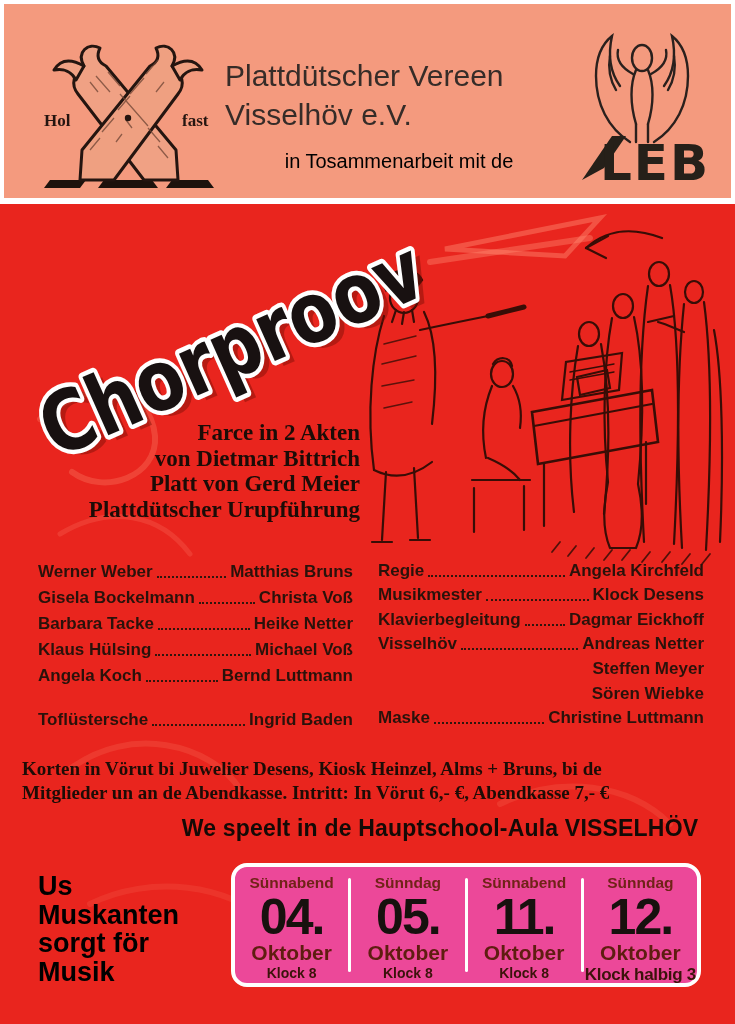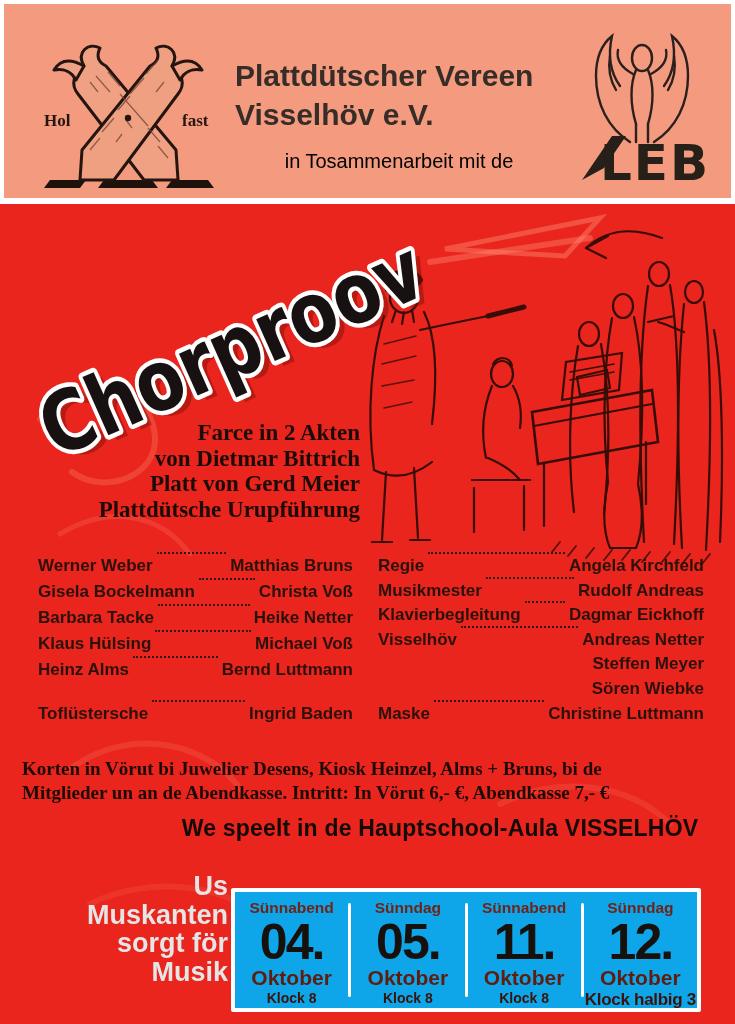--- a/index.html
+++ b/index.html
@@ -3,21 +3,21 @@
 <meta charset="utf-8">
 <style>
   html,body{margin:0;padding:0;background:#888;}
   .page{position:relative;width:735px;height:1024px;overflow:hidden;background:#e9251e;
         font-family:"Liberation Sans",sans-serif;margin:0 auto;}
   
   .header{position:absolute;left:0;top:0;width:735px;height:198px;background:#f49a7e;
           border-top:4px solid #fff;border-left:4px solid #fff;border-right:4px solid #fff;
           box-sizing:border-box;}
   .holfast-logo{position:absolute;left:22px;top:18px;}
-  .org-name{position:absolute;left:231px;top:52px;font-weight:bold;font-size:30px;
+  .org-name{position:absolute;left:221px;top:52px;font-weight:normal;font-size:30px;
             line-height:39px;color:#362c28;letter-spacing:0;}
   .coop{position:absolute;left:240px;top:146px;width:310px;text-align:center;
         font-size:20px;color:#000000;}
   .leb-logo{position:absolute;left:556px;top:20px;}
   .white-stripe{position:absolute;left:0;top:198px;width:735px;height:6px;background:#fff;}
   
   .main{position:absolute;left:0;top:204px;width:735px;height:820px;background:#e9251e;}
   .texture,.sketch,.title-svg{position:absolute;pointer-events:none;}
   .texture{left:0;top:0;z-index:1;}
   .sketch{left:352px;top:8px;z-index:2;}
@@ -27,39 +27,39 @@
   .title-main{font-family:"DejaVu Sans",sans-serif;font-weight:bold;font-size:84px;
               fill:#181111;stroke:#ffffff;stroke-width:9px;paint-order:stroke;
               stroke-linejoin:round;}
   .subtitle{position:absolute;left:18px;top:216px;width:342px;z-index:4;text-align:right;
             font-family:"Liberation Serif",serif;font-weight:bold;font-size:23px;
             line-height:25.5px;color:#1c0c07;}
   
   .cast{position:absolute;z-index:4;font-weight:bold;font-size:17px;color:#2a120b;}
   .cast-left{left:38px;top:352px;width:315px;}
   .cast-right{left:378px;top:352px;width:326px;}
-  .cast-row{display:flex;align-items:flex-start;height:26px;}
+  .cast-row{display:flex;align-items:flex-end;height:26px;}
   .cast-right .cast-row{height:24.6px;}
   .cast-row .role,.cast-row .name{white-space:nowrap;}
   .cast-row .dots{flex:1;border-bottom:2.4px dotted #31150d;margin:0 4px;
                   transform:translateY(-4px);min-width:12px;}
   .cast-row.name-only{justify-content:flex-end;}
   .cast-spacer{height:18px;}
   
   .tickets{position:absolute;left:22px;top:553px;width:692px;z-index:4;text-align:left;
            font-family:"Liberation Serif",serif;font-weight:bold;font-size:19px;
            line-height:23.5px;color:#1d0c06;}
   .venue{position:absolute;left:170px;top:611px;width:540px;z-index:4;text-align:center;
          font-weight:bold;font-size:23px;color:#140a06;letter-spacing:0.2px;}
   
-  .music-note{position:absolute;left:38px;top:668px;width:190px;z-index:4;text-align:right;
-              font-weight:bold;font-size:27px;line-height:28.5px;color:#e5e5e5;}
+  .music-note{position:absolute;left:38px;top:668px;width:190px;z-index:4;text-align:left;
+              font-weight:bold;font-size:27px;line-height:28.5px;color:#000000;}
   .dates-panel{position:absolute;left:231px;top:659px;width:470px;height:124px;z-index:4;
-               background:#0ea5e9;border:4px solid #fff;border-radius:2px;
-               box-sizing:border-box;display:flex;margin-top:25px;}
+               background:#ec4899;border:4px solid #fff;border-radius:16px;
+               box-sizing:border-box;display:flex;}
   .date-card{flex:1;display:flex;flex-direction:column;align-items:center;padding-top:7px;}
   .date-sep{width:3px;background:#fff;margin:11px 0;border-radius:3px;}
   .date-card .day{font-weight:bold;font-size:15.5px;color:#702317;}
   .date-card .num{font-weight:bold;font-size:50px;line-height:46px;color:#17110e;
                   letter-spacing:-2px;margin-top:2px;}
   .date-card .month{font-weight:bold;font-size:21px;color:#5f1d10;margin-top:1px;}
   .date-card .time{font-weight:bold;font-size:14px;color:#3b130a;}
   .date-card:last-child .time{font-size:17px;letter-spacing:-0.3px;text-align:center;}
   
   .logo-text{font-family:"Liberation Serif",serif;font-weight:bold;fill:#241510;}
@@ -192,21 +192,21 @@
 
     <svg class="title-svg" width="470" height="280" viewBox="0 0 470 280">
       <text class="title-shadow" x="241" y="176" text-anchor="middle" transform="rotate(-24 235 160)" textLength="410" lengthAdjust="spacingAndGlyphs">Chorproov</text>
       <text class="title-main" x="235" y="168" text-anchor="middle" transform="rotate(-24 235 160)" textLength="410" lengthAdjust="spacingAndGlyphs">Chorproov</text>
     </svg>
 
     <div class="subtitle">
       <div>Farce in 2 Akten</div>
       <div>von Dietmar Bittrich</div>
       <div>Platt von Gerd Meier</div>
-      <div>Plattdütsche Urupführung</div>
+      <div>Plattdütscher Urupführung</div>
     </div>
 
     <div class="cast cast-left">
       <div class="cast-row">
         <span class="role">Werner Weber</span>
         <span class="dots"></span>
         <span class="name">Matthias Bruns</span>
       </div>
       <div class="cast-row">
         <span class="role">Gisela Bockelmann</span>
@@ -217,42 +217,42 @@
         <span class="role">Barbara Tacke</span>
         <span class="dots"></span>
         <span class="name">Heike Netter</span>
       </div>
       <div class="cast-row">
         <span class="role">Klaus Hülsing</span>
         <span class="dots"></span>
         <span class="name">Michael Voß</span>
       </div>
       <div class="cast-row">
-        <span class="role">Heinz Alms</span>
+        <span class="role">Angela Koch</span>
         <span class="dots"></span>
         <span class="name">Bernd Luttmann</span>
       </div>
       <div class="cast-spacer"></div>
       <div class="cast-row">
         <span class="role">Toflüstersche</span>
         <span class="dots"></span>
         <span class="name">Ingrid Baden</span>
       </div>
     </div>
 
     <div class="cast cast-right">
       <div class="cast-row">
         <span class="role">Regie</span>
         <span class="dots"></span>
         <span class="name">Angela Kirchfeld</span>
       </div>
       <div class="cast-row">
         <span class="role">Musikmester</span>
         <span class="dots"></span>
-        <span class="name">Rudolf Andreas</span>
+        <span class="name">Klock Desens</span>
       </div>
       <div class="cast-row">
         <span class="role">Klavierbegleitung</span>
         <span class="dots"></span>
         <span class="name">Dagmar Eickhoff</span>
       </div>
       <div class="cast-row">
         <span class="role">Visselhöv</span>
         <span class="dots"></span>
         <span class="name">Andreas Netter</span>

